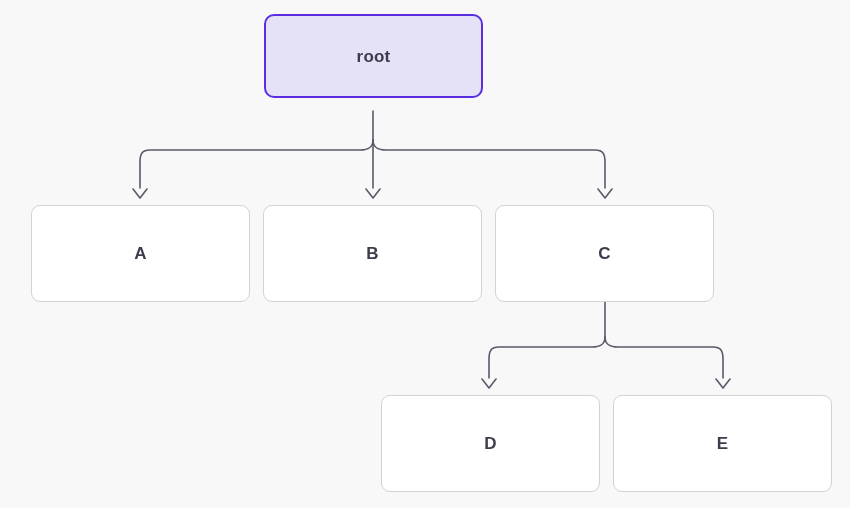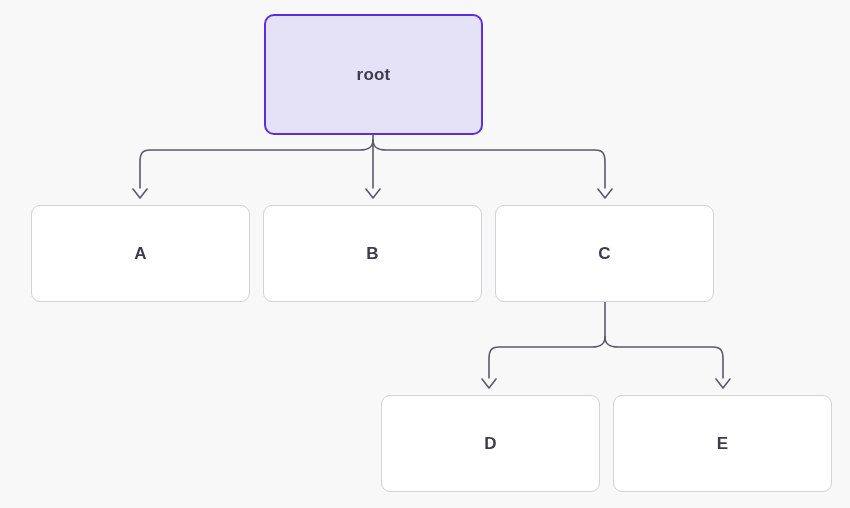--- a/index.html
+++ b/index.html
@@ -75,21 +75,21 @@
       <path d="M 605 302 L 605 337"></path>
 
       <path d="M 605 337 C 605 345 600 347 592 347 L 499 347 C 491 347 489 351 489 359 L 489 378"></path>
       <path d="M 482 379 L 489 388 L 496 379"></path>
 
       <path d="M 605 337 C 605 345 610 347 618 347 L 713 347 C 721 347 723 351 723 359 L 723 378"></path>
       <path d="M 716 379 L 723 388 L 730 379"></path>
     </g>
   </svg>
 
-  <div class="node root" style="left:264px; top:14px; width:219px; height:121px;">
+  <div class="node root" style="left:264px; top:14px; width:219px; height:84px;">
     <span class="node-label">root</span>
   </div>
 
   <div class="node" style="left:31px; top:205px; width:219px; height:97px;">
     <span class="node-label">A</span>
   </div>
 
   <div class="node" style="left:263px; top:205px; width:219px; height:97px;">
     <span class="node-label">B</span>
   </div>

